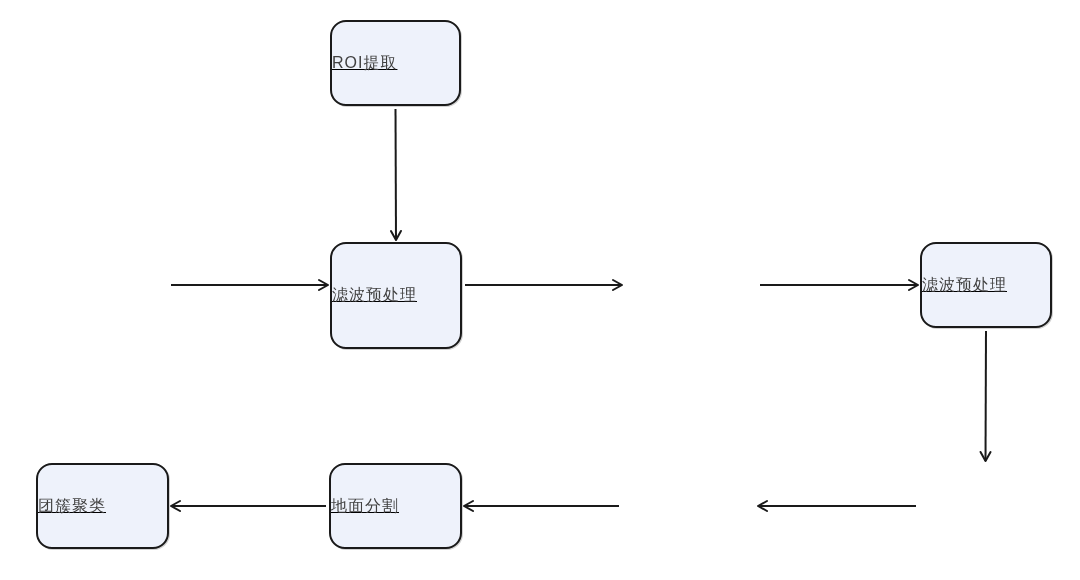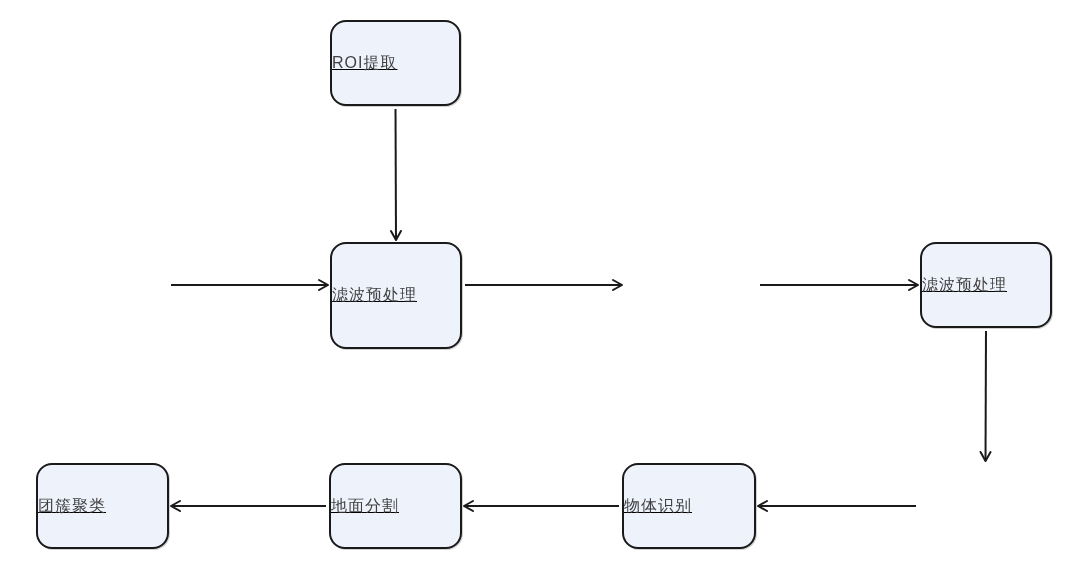--- a/index.html
+++ b/index.html
@@ -66,22 +66,19 @@
 
 <div class="node" style="left: 330px; top: 20px; width: 131px; height: 86px;">
       <span class="node-label">ROI提取</span>
     </div>
     <div class="node" style="left: 330px; top: 242px; width: 132px; height: 107px;">
       <span class="node-label">滤波预处理</span>
     </div>
     <div class="node" style="left: 920px; top: 242px; width: 132px; height: 86px;">
       <span class="node-label">滤波预处理</span>
     </div>
-    <div class="node" style="left: 622px; top: 463px; width: 134px; height: 86px;">
-      <span class="node-label">物体识别</span>
-    </div>
     <div class="node" style="left: 329px; top: 463px; width: 133px; height: 86px;">
       <span class="node-label">地面分割</span>
     </div>
     <div class="node" style="left: 36px; top: 463px; width: 133px; height: 86px;">
       <span class="node-label">团簇聚类</span>
     </div>
   </div>
 
 </body></html>

